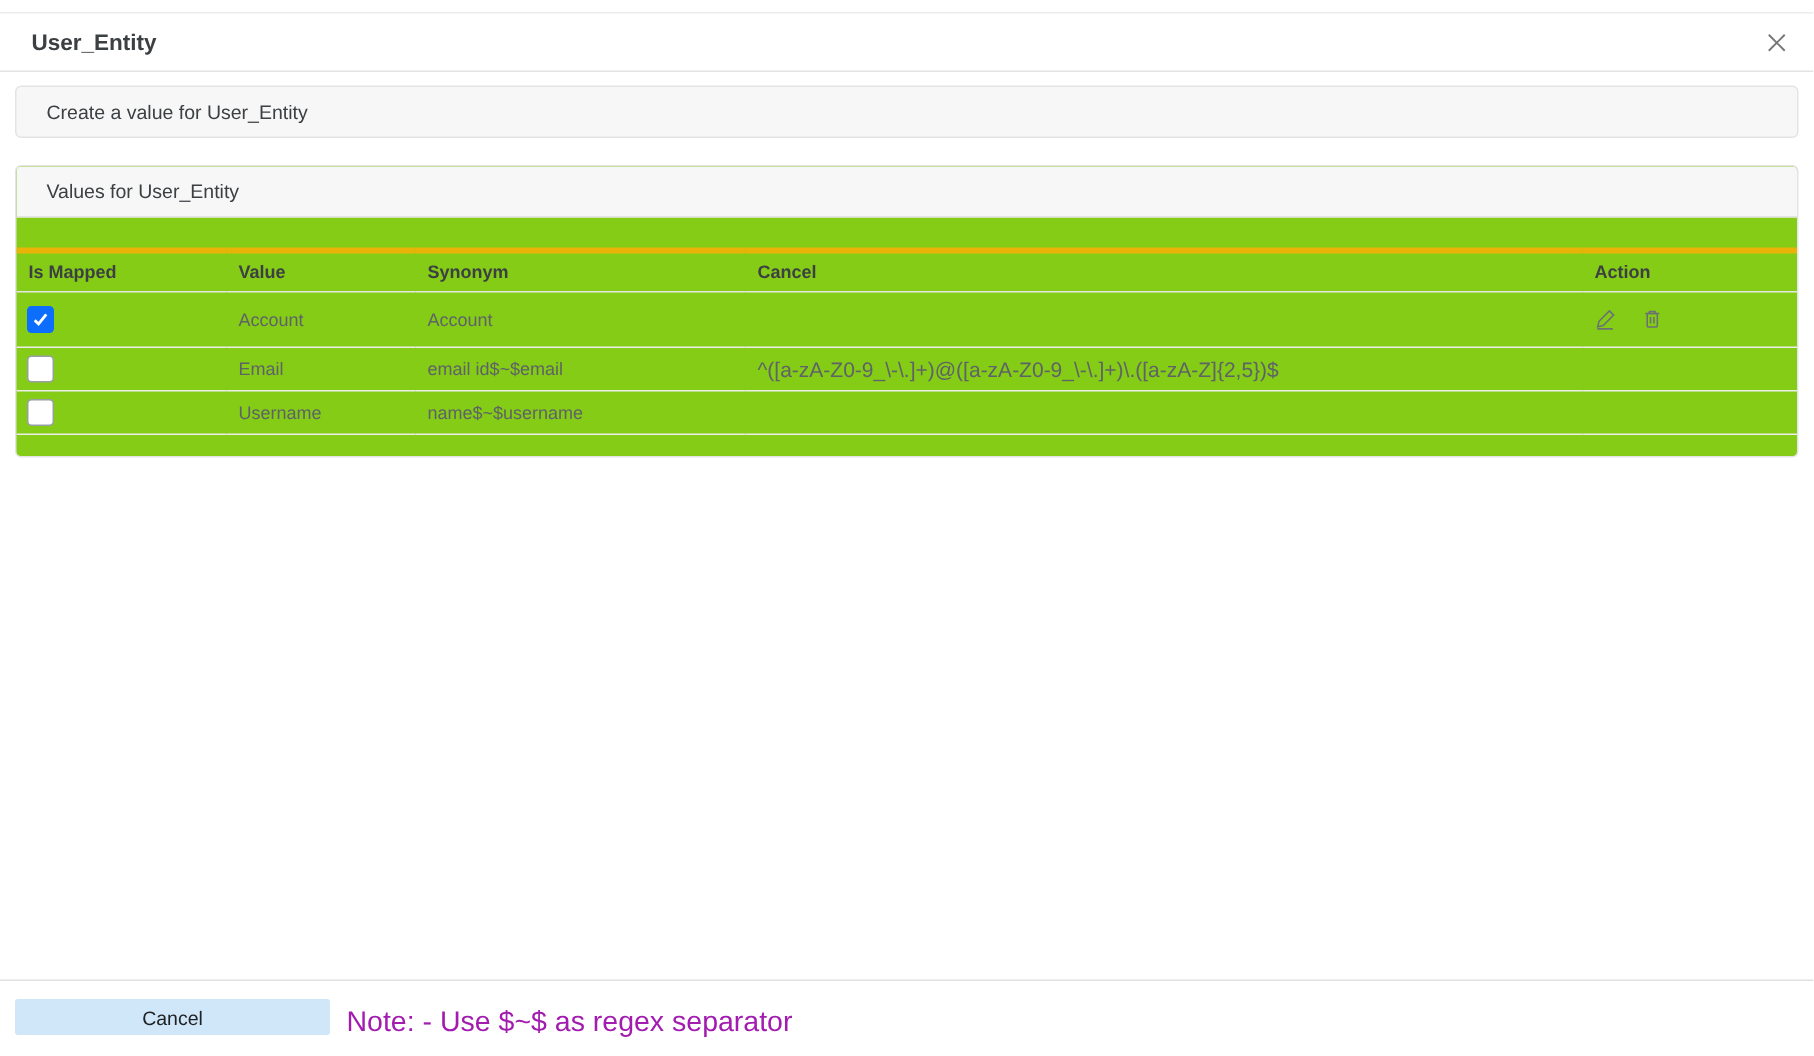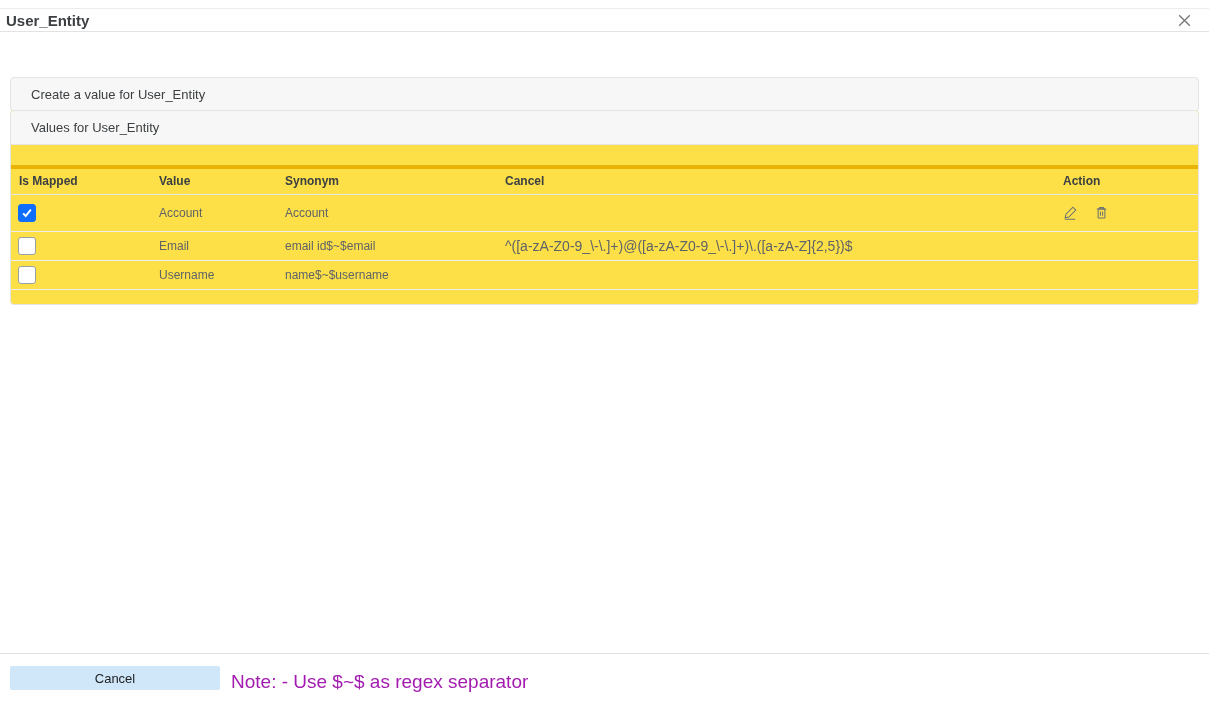--- a/index.html
+++ b/index.html
@@ -10,36 +10,36 @@
   html,body{background:#fff;}
   body{
     font-family:"Liberation Sans", sans-serif;
     width:1209px;height:704px;position:relative;overflow:hidden;
     color:#3c4043;
   }
   .screen{position:absolute;inset:0;background:#fff;}
 
   
   .dialog-header{
-    position:absolute;top:8px;left:0;right:0;height:24px;
+    position:absolute;top:8px;left:0;right:0;height:40px;
     border-top:1px solid #ececec;border-bottom:1px solid #e3e3e3;
     display:flex;align-items:center;justify-content:space-between;
-    padding:0 14px 0 6px;
+    padding:0 14px 0 21px;
   }
   .dialog-title{font-size:15px;font-weight:700;color:#3c4043;}
   .close-btn{
     background:none;border:none;cursor:pointer;line-height:0;padding:2px;
   }
 
   
   .panel-shell{
     position:absolute;left:10px;right:10px;
-    border:1px solid #e4e4e4;border-radius:4px;background:#fde047;overflow:hidden;
+    border:1px solid #e4e4e4;border-radius:4px;background:#84cc16;overflow:hidden;
   }
-  .create-panel{top:57px;height:35px;background:#f7f7f7;display:flex;align-items:center;cursor:pointer;margin-top:20px;}
+  .create-panel{top:57px;height:35px;background:#f7f7f7;display:flex;align-items:center;cursor:pointer;}
   .panel-label{font-size:13px;color:#3c4043;padding-left:20px;}
   .values-panel{top:110px;}
   .values-header{
     height:34px;background:#f7f7f7;border-bottom:1px solid #e4e4e4;
     display:flex;align-items:center;
   }
 
   
   .table-spacer{height:20px;}
   table{width:100%;border-collapse:collapse;table-layout:fixed;}

